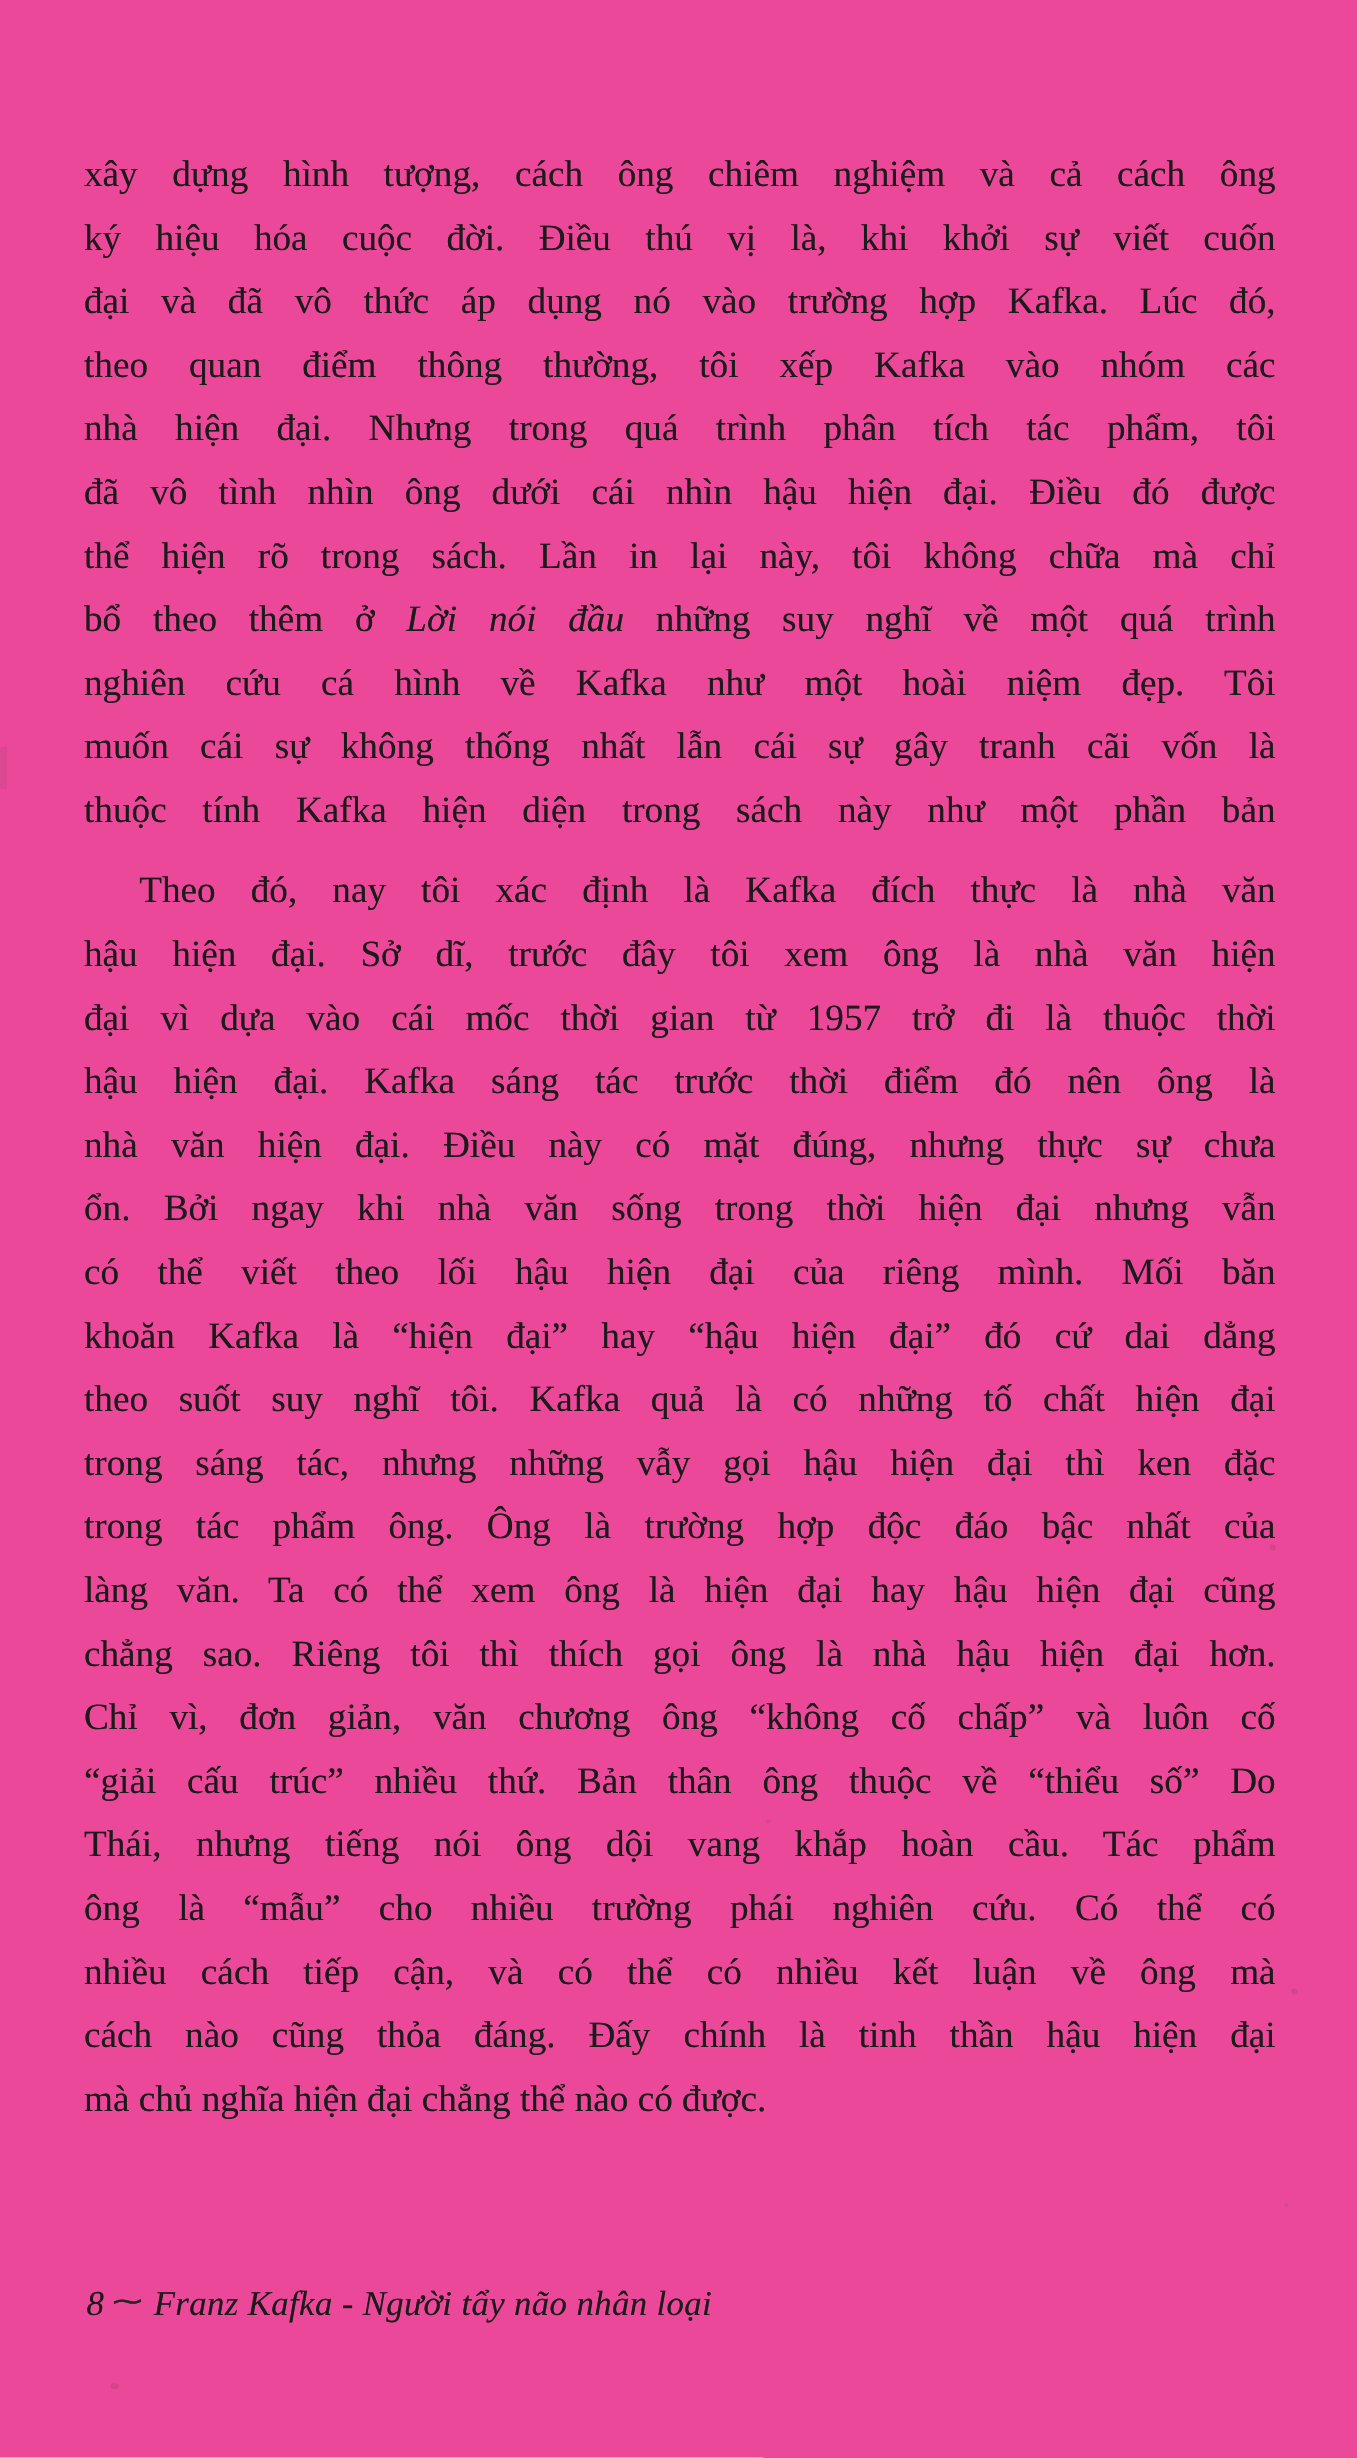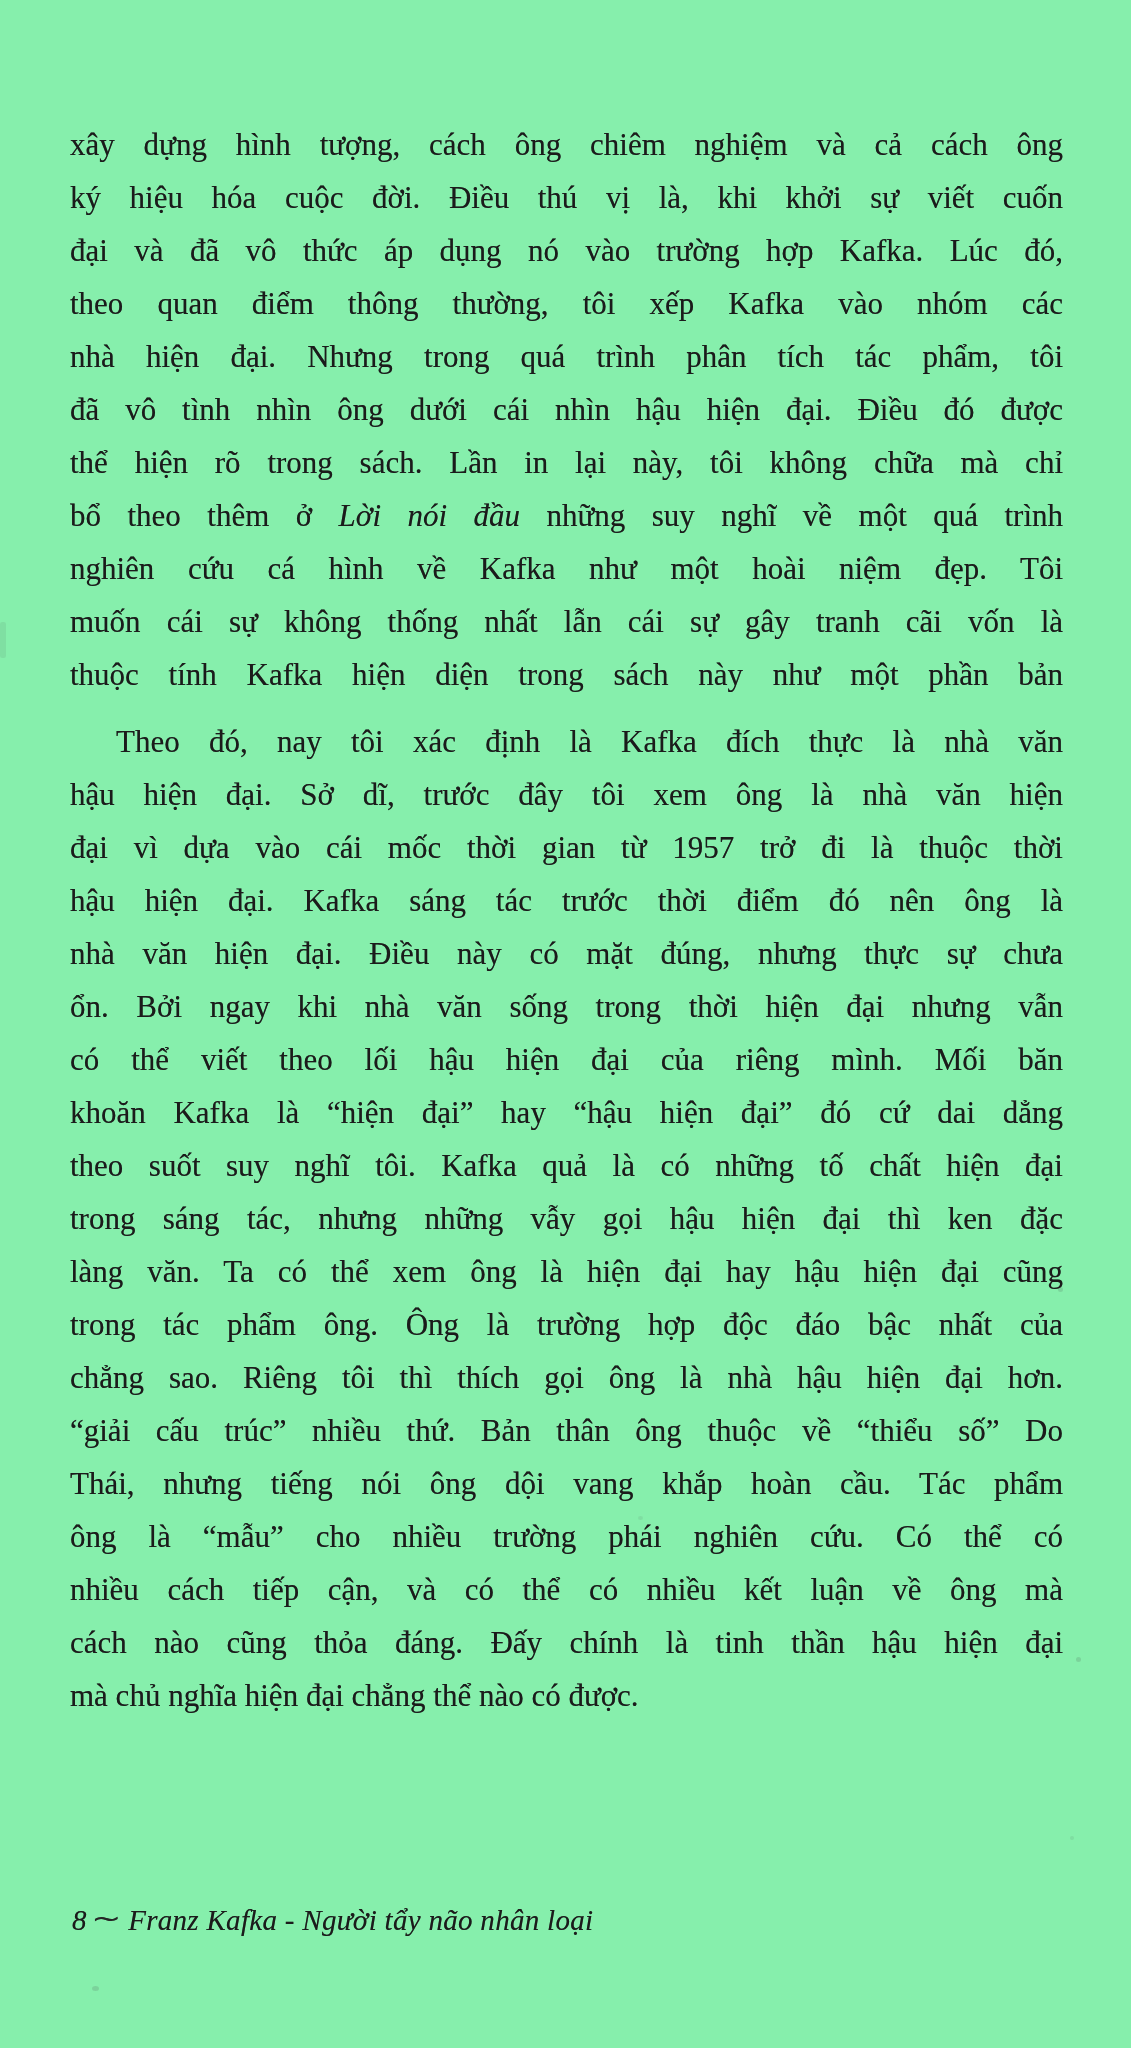--- a/index.html
+++ b/index.html
@@ -2,21 +2,21 @@
 <html lang="vi"><head>
 <meta charset="utf-8">
 <style>
   html, body { margin: 0; padding: 0; background: #e8e8e6; }
 
   .page {
     position: relative;
     width: 1131px;
     height: 2048px;
     margin: 0 auto;
-    background: #86efac;
+    background: #ec4899;
     font-family: "Liberation Serif", "DejaVu Serif", serif;
     color: #1b1b1b;
     text-shadow: 0 0 0.4px rgba(25,25,25,0.55);
     overflow: hidden;
   }
 
   .text-block {
     position: absolute;
     left: 70px;
     top: 118px;
@@ -97,23 +97,24 @@
       <div class="line indent">Theo đó, nay tôi xác định là Kafka đích thực là nhà văn</div>
       <div class="line">hậu hiện đại. Sở dĩ, trước đây tôi xem ông là nhà văn hiện</div>
       <div class="line">đại vì dựa vào cái mốc thời gian từ 1957 trở đi là thuộc thời</div>
       <div class="line">hậu hiện đại. Kafka sáng tác trước thời điểm đó nên ông là</div>
       <div class="line">nhà văn hiện đại. Điều này có mặt đúng, nhưng thực sự chưa</div>
       <div class="line">ổn. Bởi ngay khi nhà văn sống trong thời hiện đại nhưng vẫn</div>
       <div class="line">có thể viết theo lối hậu hiện đại của riêng mình. Mối băn</div>
       <div class="line">khoăn Kafka là “hiện đại” hay “hậu hiện đại” đó cứ dai dẳng</div>
       <div class="line">theo suốt suy nghĩ tôi. Kafka quả là có những tố chất hiện đại</div>
       <div class="line">trong sáng tác, nhưng những vẫy gọi hậu hiện đại thì ken đặc</div>
+      <div class="line">trong tác phẩm ông. Ông là trường hợp độc đáo bậc nhất của</div>
       <div class="line">làng văn. Ta có thể xem ông là hiện đại hay hậu hiện đại cũng</div>
-      <div class="line">trong tác phẩm ông. Ông là trường hợp độc đáo bậc nhất của</div>
       <div class="line">chẳng sao. Riêng tôi thì thích gọi ông là nhà hậu hiện đại hơn.</div>
+      <div class="line">Chỉ vì, đơn giản, văn chương ông “không cố chấp” và luôn cố</div>
       <div class="line">“giải cấu trúc” nhiều thứ. Bản thân ông thuộc về “thiểu số” Do</div>
       <div class="line">Thái, nhưng tiếng nói ông dội vang khắp hoàn cầu. Tác phẩm</div>
       <div class="line">ông là “mẫu” cho nhiều trường phái nghiên cứu. Có thể có</div>
       <div class="line">nhiều cách tiếp cận, và có thể có nhiều kết luận về ông mà</div>
       <div class="line">cách nào cũng thỏa đáng. Đấy chính là tinh thần hậu hiện đại</div>
       <div class="line last">mà chủ nghĩa hiện đại chẳng thể nào có được.</div>
     </div>
 
   </div>
 

